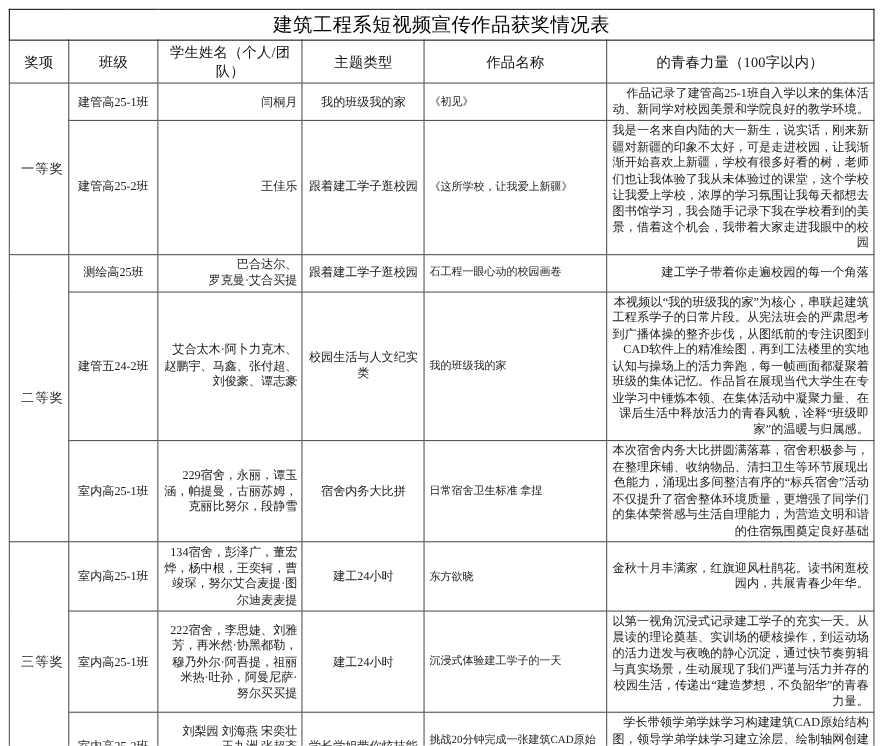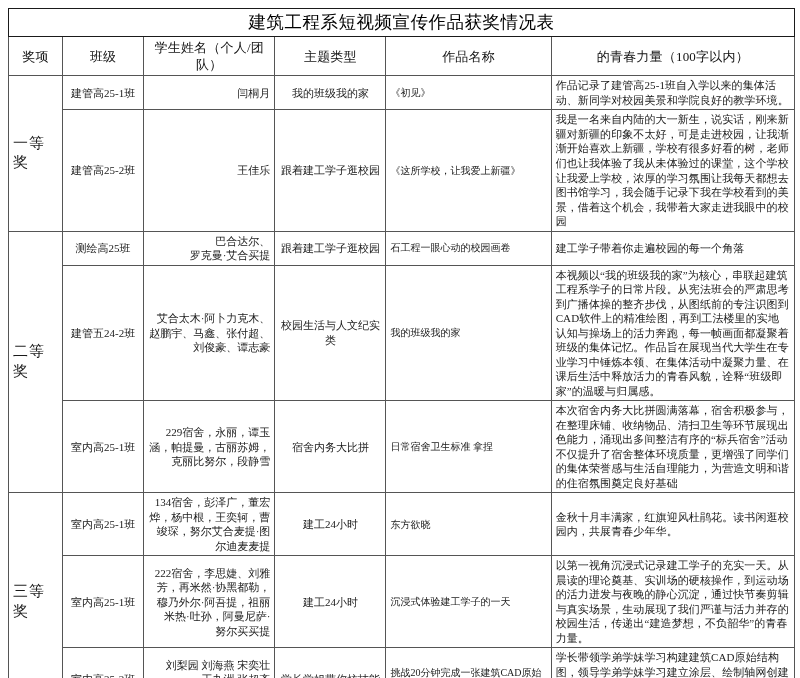--- a/index.html
+++ b/index.html
@@ -54,43 +54,43 @@
     letter-spacing: 0.2px;
   }
   .col-award   { width: 54px; }
   .col-class   { width: 81px; }
   .col-names   { width: 131px; }
   .col-theme   { width: 111px; }
   .col-work    { width: 165px; }
   .col-desc    { width: 243px; }
 
   td.award {
-    text-align: left;
-    font-size: 15px;
+    text-align: right;
+    font-size: 12px;
     letter-spacing: 1px;
   }
   td.cls {
     text-align: center;
     font-size: 11px;
   }
   td.names {
     text-align: right;
     font-size: 11px;
     line-height: 1.45;
   }
   td.theme {
     text-align: center;
     font-size: 11px;
   }
   td.work {
     text-align: left;
     font-size: 10px;
   }
   td.desc {
-    text-align: left;
+    text-align: right;
     font-size: 11px;
     line-height: 1.5;
     padding: 4px 5px;
     letter-spacing: 0.1px;
   }
   .nowrapish { white-space: pre-line; }
 </style>
 </head>
 <body>
 

